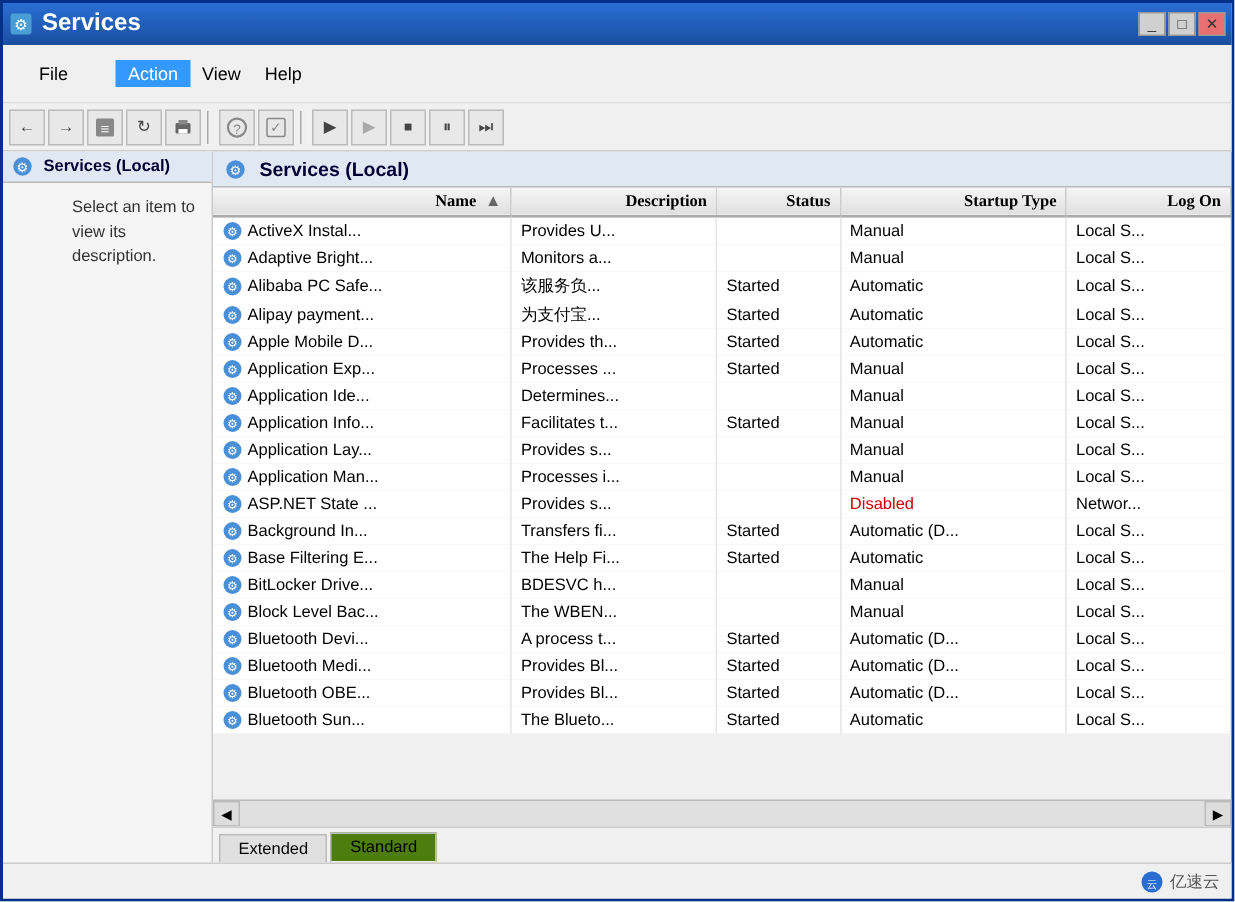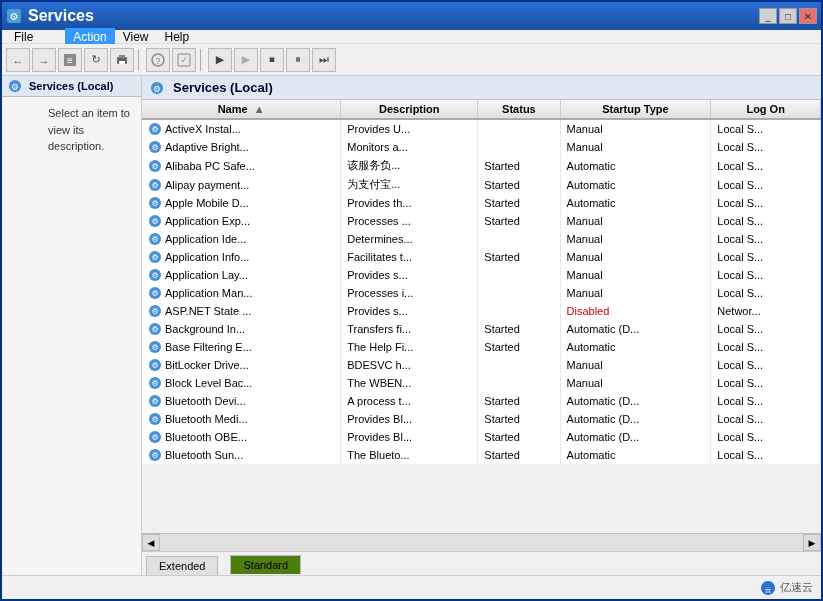--- a/index.html
+++ b/index.html
@@ -61,24 +61,24 @@
       align-items: center;
       justify-content: center;
       font-size: 10px;
       cursor: pointer;
       color: #333;
     }
 
     
     .menu-bar {
       background: #f0f0f0;
-      height: 14px;
-      display: flex;
-      align-items: center;
-      padding: 0 4px;
+      height: 39px;
+      display: flex;
+      align-items: center;
+      padding: 0 16px;
       border-bottom: 1px solid #ddd;
       flex-shrink: 0;
     }
 
     .menu-item {
       padding: 2px 8px;
       cursor: pointer;
       font-size: 12px;
       color: #000;
     }
@@ -190,27 +190,28 @@
     table {
       width: 100%;
       border-collapse: collapse;
     }
 
     thead th {
       background: linear-gradient(to bottom, #f5f5f5, #e0e0e0);
       border-right: 1px solid #ccc;
       border-bottom: 2px solid #aaa;
       padding: 3px 6px;
-      text-align: center;
+      text-align: right;
       font-size: 11px;
       font-weight: bold;
       position: sticky;
       top: 0;
       white-space: nowrap;
       cursor: pointer;
+      font-family: Liberation Serif, serif;
     }
 
     .sort-arrow {
       margin-left: 3px;
       color: #666;
     }
 
     tbody tr {
       background: white;
     }
@@ -240,21 +241,21 @@
       flex-shrink: 0;
     }
 
     .tab {
       padding: 3px 12px;
       background: #e0e0e0;
       border: 1px solid #bbb;
       border-bottom: none;
       font-size: 11px;
       cursor: pointer;
-      margin-right: 12px;
+      margin-right: 2px;
     }
 
     .tab.active {
       background: #4d7c0f;
       border-bottom: 1px solid #f0f0f0;
     }
 
     
     .h-scroll {
       height: 18px;

